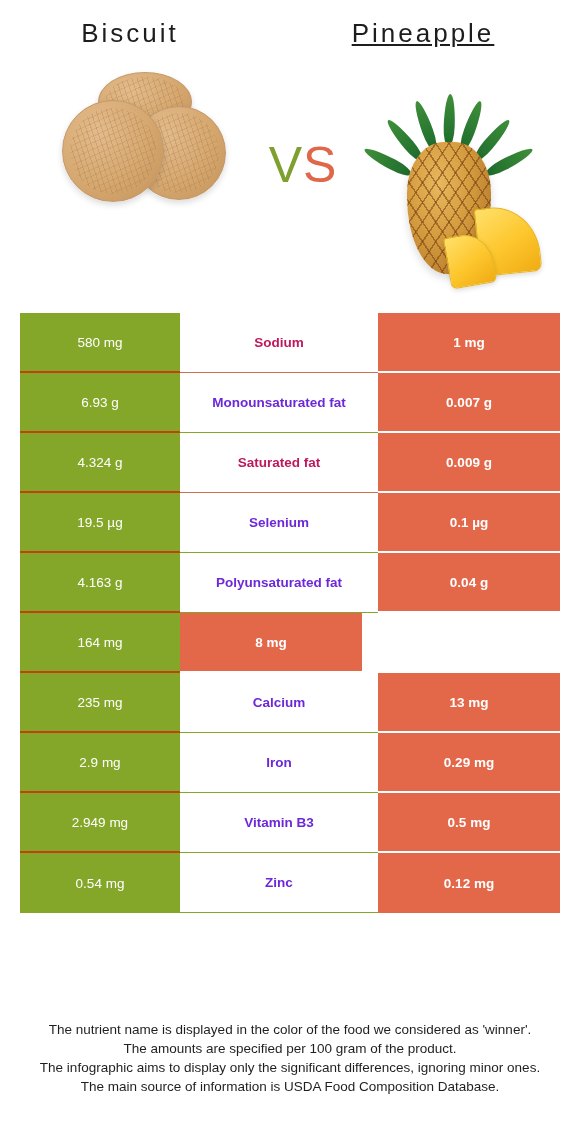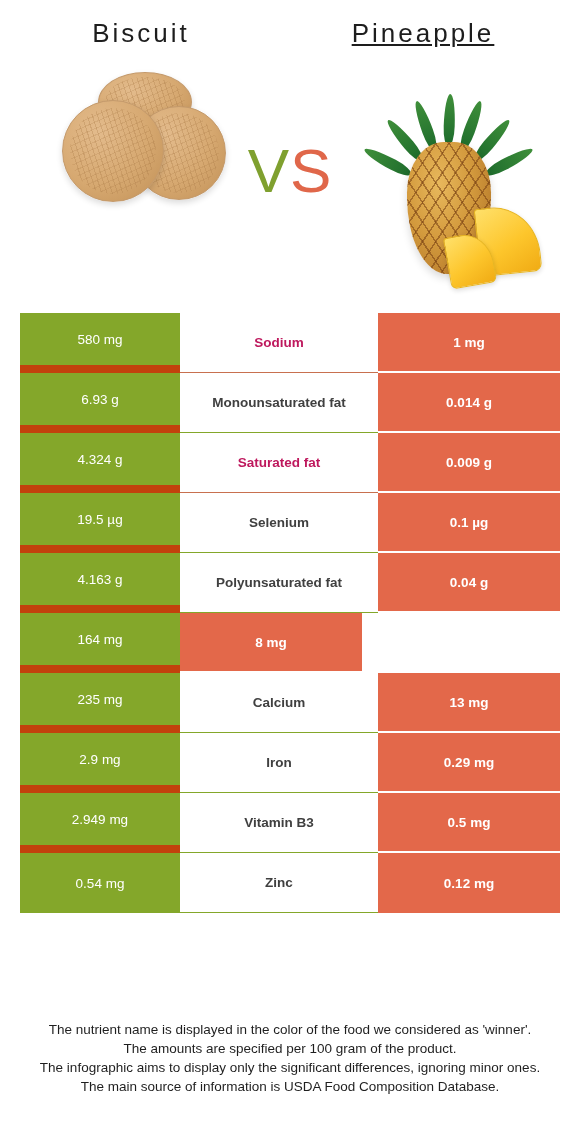--- a/index.html
+++ b/index.html
@@ -26,30 +26,30 @@
     position: absolute;
     top: 18px;
     font-family: "Liberation Sans", sans-serif;
     font-size: 26px;
     font-weight: 300;
     letter-spacing: 3px;
     color: #1d1d1d;
     text-align: center;
     white-space: nowrap;
   }
-  .title-left  { left: 11px;   width: 260px; }
+  .title-left  { left: 0;   width: 260px; }
   .title-right { right: 12px;  width: 290px; text-decoration: underline; }
 
   .vs {
     position: absolute;
-    left: 225px;
+    left: 238px;
     top: 140px;
     width: 130px;
     text-align: center;
-    font-size: 62px;
+    font-size: 50px;
     font-weight: 400;
     letter-spacing: 1px;
     line-height: 1;
   }
   .vs .v { color: #7fa02f; }
   .vs .s { color: #e0674a; }
 
   
   .food-art {
     position: absolute;
@@ -137,39 +137,39 @@
     display: flex;
     align-items: center;
     justify-content: center;
     font-size: 13.5px;
     box-sizing: border-box;
   }
   .cell-left {
     width: 160px;
     background: #84a72a;
     color: #ffffff;
-    border-bottom: 8px solid #c2410c;
+    border-bottom: 2px solid #c2410c;
   }
   .cell-mid {
     width: 198px;
     background: #ffffff;
     font-weight: bold;
     font-size: 13.5px;
   }
   .cell-right {
     width: 182px;
     background: #e3684a;
     color: #ffffff;
     border-bottom: 2px solid #ffffff;
     font-weight: bold;
   }
   .row:last-child .cell-left,
   .row:last-child .cell-right { border-bottom: none; }
 
-  .win-green  { color: #404040; border-bottom: 1px solid #84a72a; }
+  .win-green  { color: #6d28d9; border-bottom: 1px solid #84a72a; }
   .win-orange { color: #be185d; border-bottom: 1px solid #c8704f; }
 
   
   .footer {
     position: absolute;
     top: 1020px;
     left: 20px;
     width: 540px;
     text-align: center;
     font-size: 13.5px;
@@ -211,21 +211,21 @@
 
 <div class="table" id="nutrient-table">
     <div class="row">
       <div class="cell cell-left">580 mg</div>
       <div class="cell cell-mid win-orange">Sodium</div>
       <div class="cell cell-right">1 mg</div>
     </div>
     <div class="row">
       <div class="cell cell-left">6.93 g</div>
       <div class="cell cell-mid win-green">Monounsaturated fat</div>
-      <div class="cell cell-right">0.014 g</div>
+      <div class="cell cell-right">0.007 g</div>
     </div>
     <div class="row">
       <div class="cell cell-left">4.324 g</div>
       <div class="cell cell-mid win-orange">Saturated fat</div>
       <div class="cell cell-right">0.009 g</div>
     </div>
     <div class="row">
       <div class="cell cell-left">19.5 µg</div>
       <div class="cell cell-mid win-green">Selenium</div>
       <div class="cell cell-right">0.1 µg</div>

